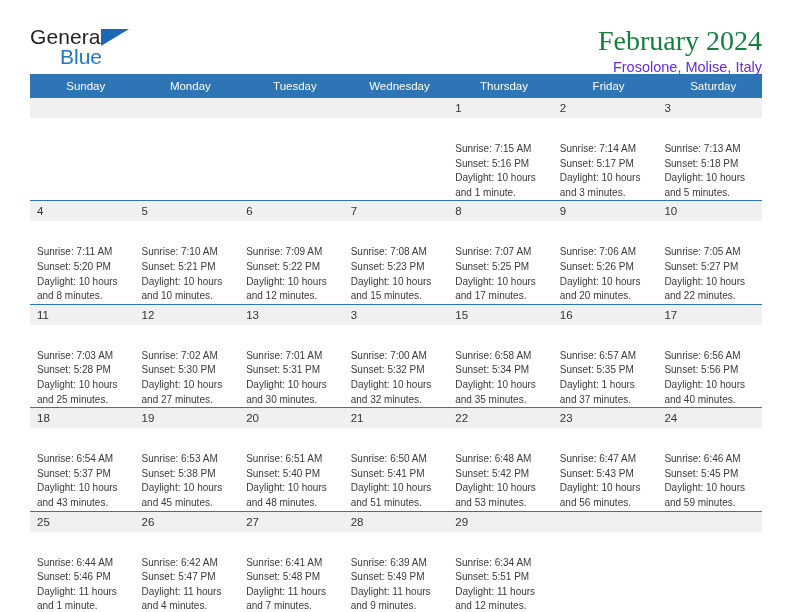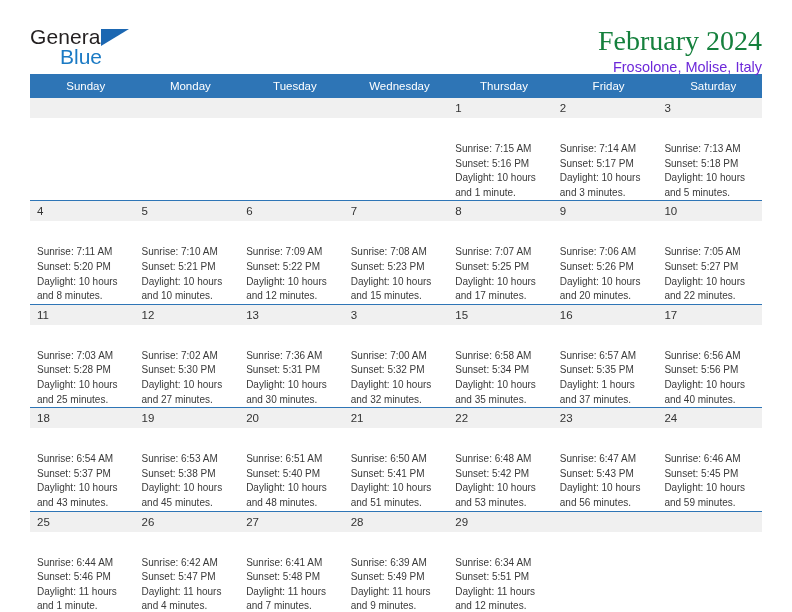--- a/index.html
+++ b/index.html
@@ -249,21 +249,21 @@
             <div class="daynum">12</div>
             <div class="info">
               <div>Sunrise: 7:02 AM</div>
               <div>Sunset: 5:30 PM</div>
               <div>Daylight: 10 hours and 27 minutes.</div>
             </div>
           </td>
           <td>
             <div class="daynum">13</div>
             <div class="info">
-              <div>Sunrise: 7:36 AM</div>
+              <div>Sunrise: 7:01 AM</div>
               <div>Sunset: 5:31 PM</div>
               <div>Daylight: 10 hours and 30 minutes.</div>
             </div>
           </td>
           <td>
             <div class="daynum">3</div>
             <div class="info">
               <div>Sunrise: 7:00 AM</div>
               <div>Sunset: 5:32 PM</div>
               <div>Daylight: 10 hours and 32 minutes.</div>

